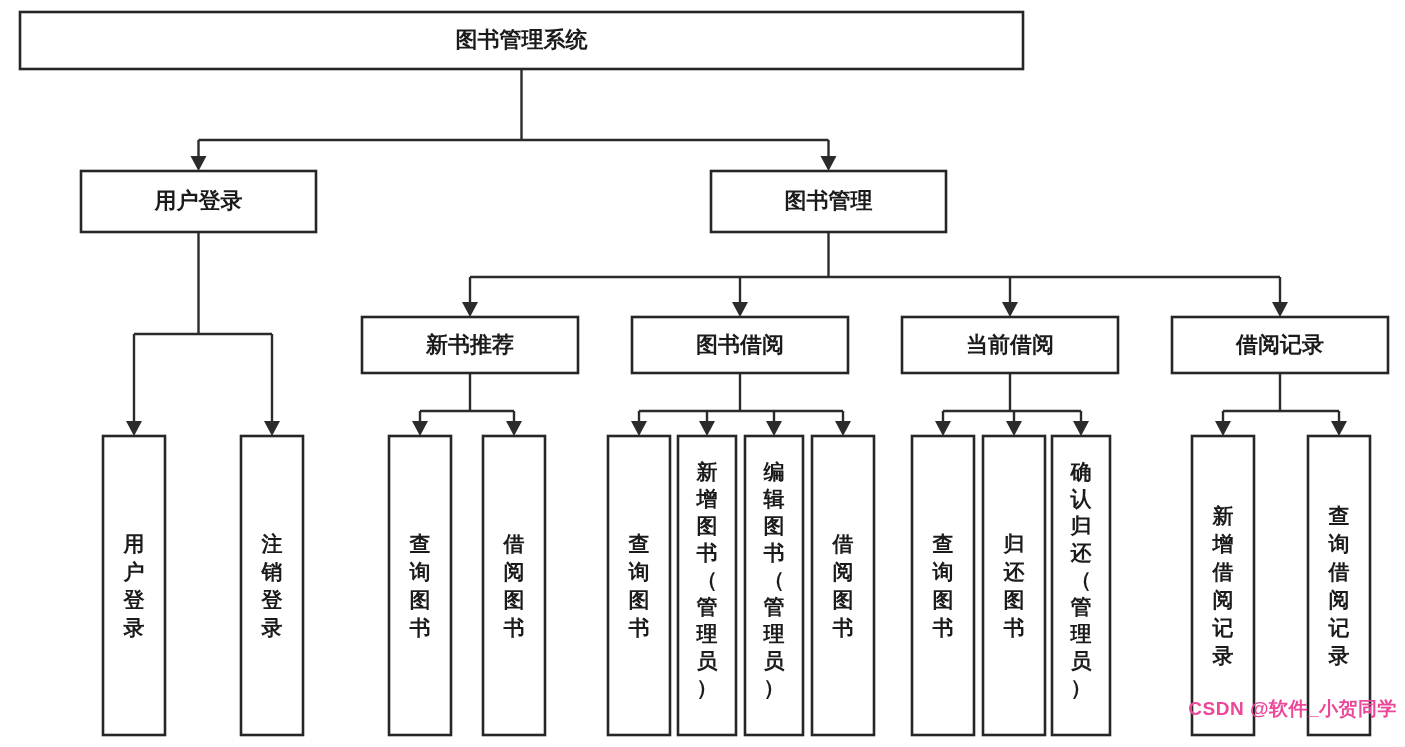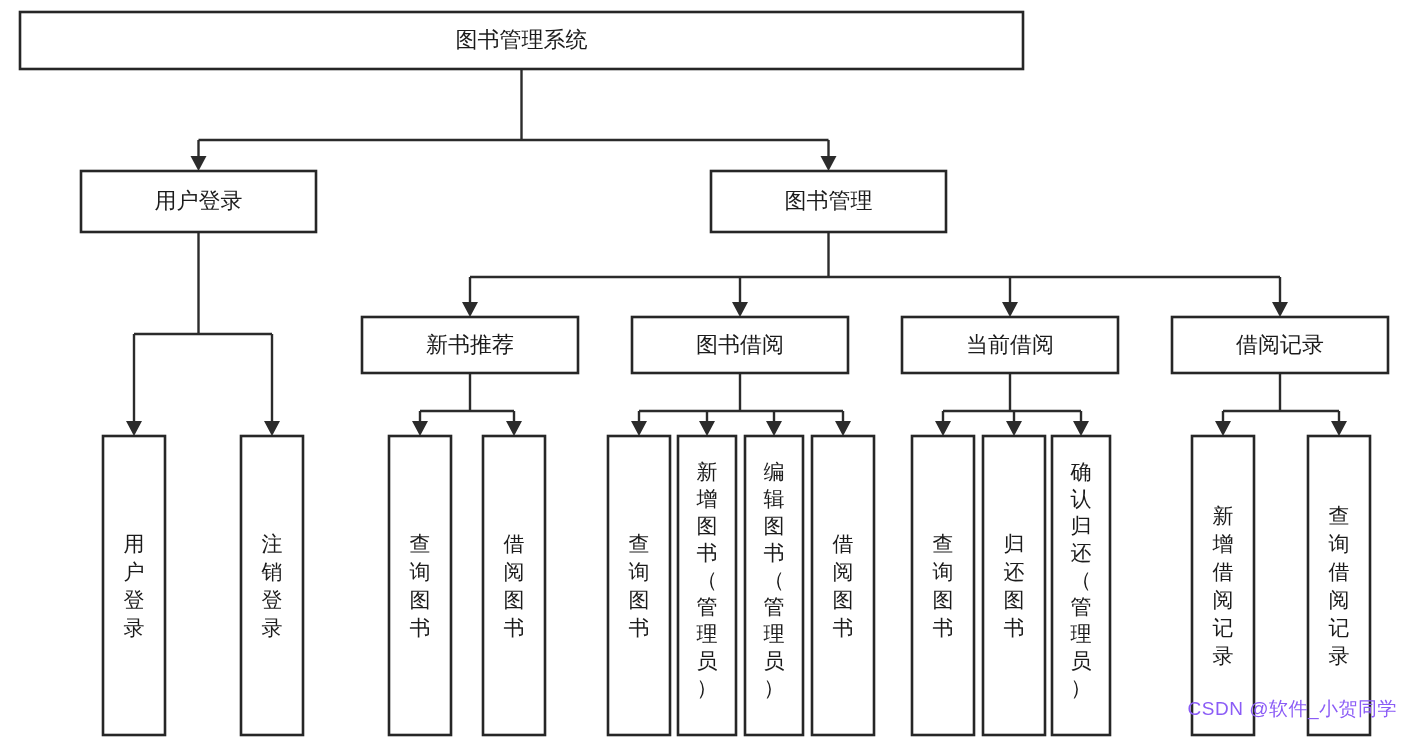--- a/index.html
+++ b/index.html
@@ -11,20 +11,21 @@
     width: 1405px;
     height: 747px;
     font-family: "Liberation Sans", "DejaVu Sans", sans-serif;
     overflow: hidden;
     position: relative;
   }
   #diagram-root {
     position: relative;
     width: 1405px;
     height: 726px;
+    font-weight: bold;
   }
   svg#tree-svg {
     position: absolute;
     left: 0;
     top: 0;
     width: 1405px;
     height: 747px;
     display: block;
   }
   .node-box {
@@ -54,21 +55,21 @@
   .arrow-head {
     fill: #2b2b2b;
     stroke: none;
   }
   .watermark {
     position: absolute;
     right: 8px;
     bottom: 4px;
     font-family: "Liberation Sans", "DejaVu Sans", sans-serif;
     font-size: 19px;
-    color: #8b5cf6;
+    color: #ec4899;
     letter-spacing: 0.5px;
     white-space: nowrap;
     pointer-events: none;
     user-select: none;
   }
 </style>
 </head>
 <body>
 
 <div id="diagram-root">

